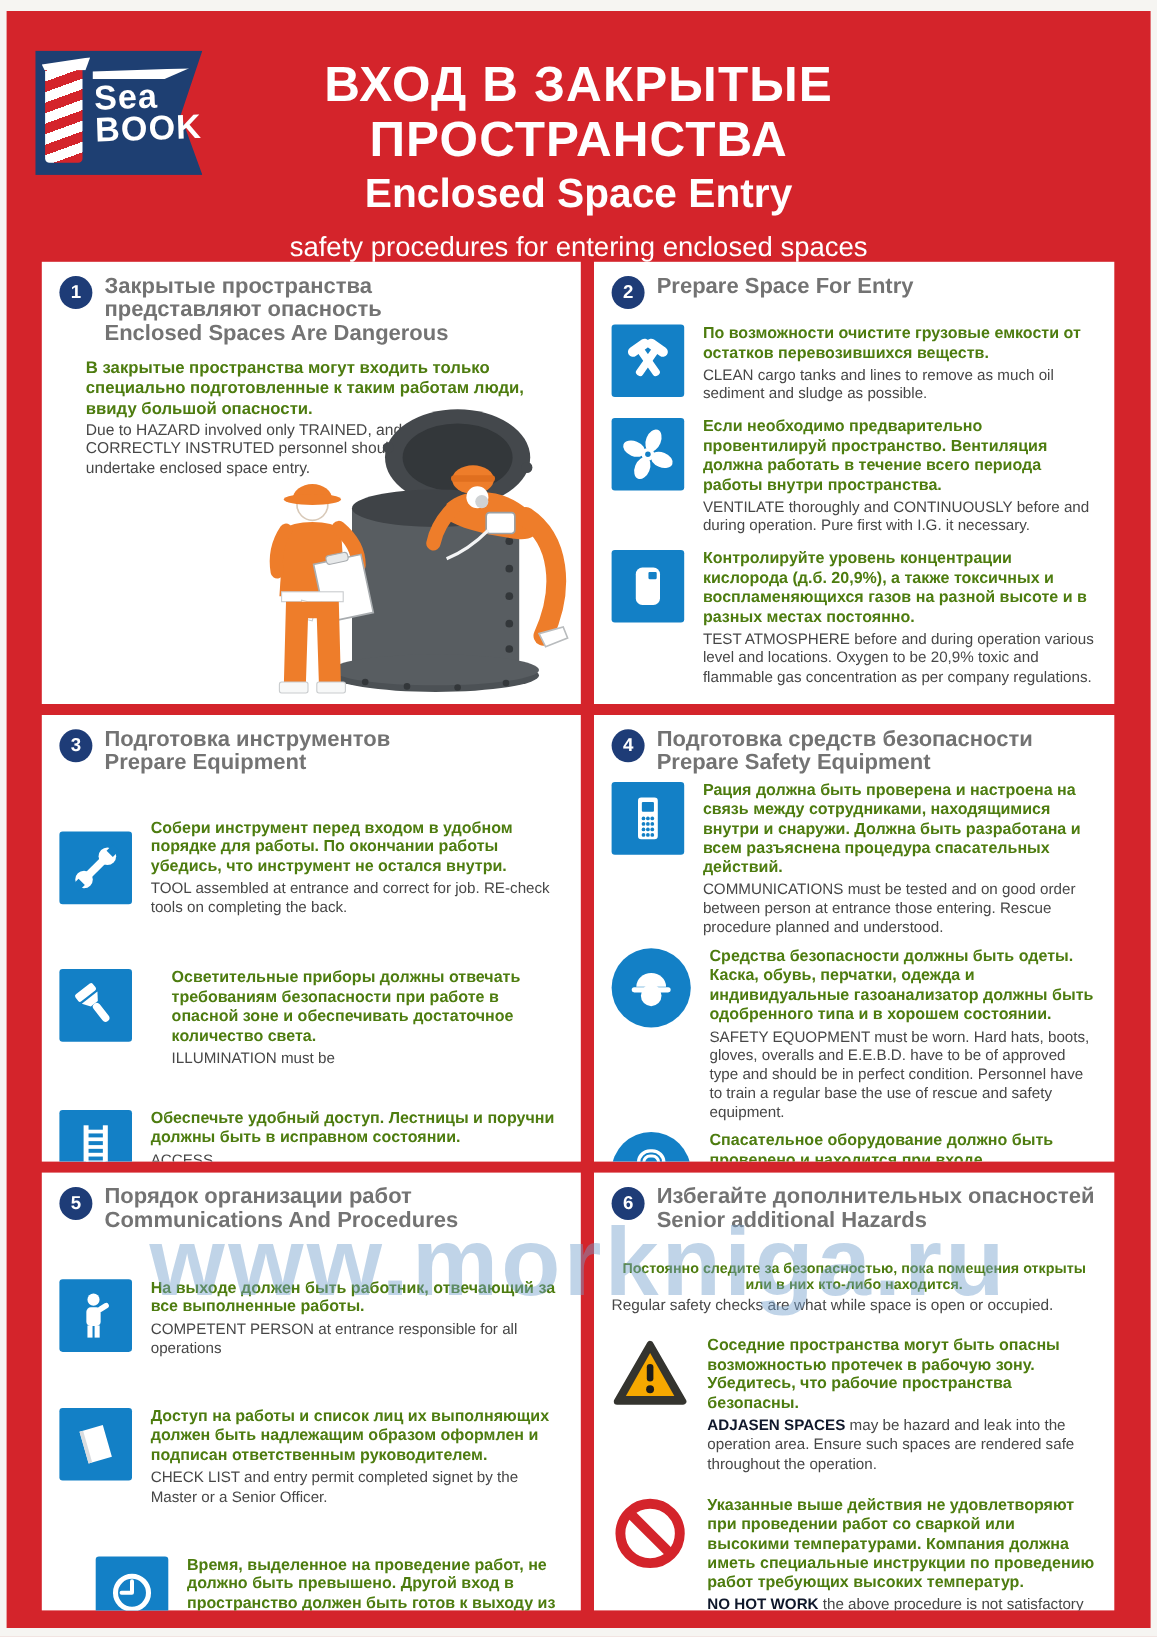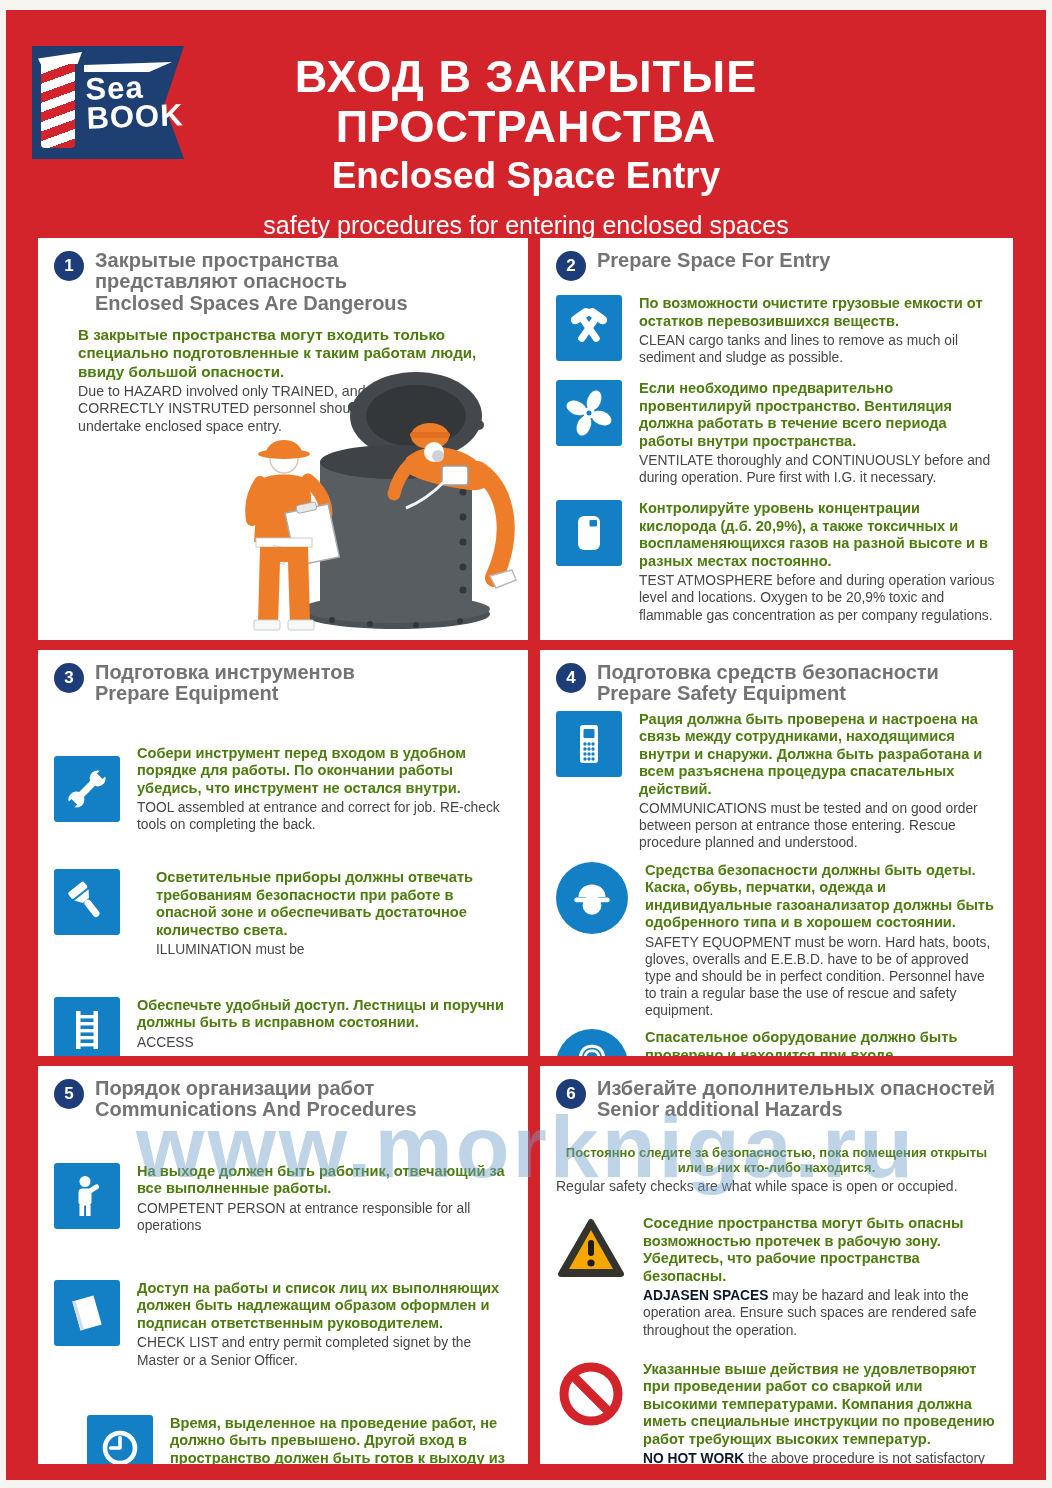--- a/index.html
+++ b/index.html
@@ -240,21 +240,21 @@
                 <rect x="20" y="42" width="8" height="8"></rect>
               </g>
             </svg>
           </div>
           <div>
             <p class="ru">Собери инструмент перед входом в удобном порядке для работы. По окончании работы убедись, что инструмент не остался внутри.</p>
             <p class="en">TOOL assembled at entrance and correct for job. RE-check tools on completing the back.</p>
           </div>
         </div>
 
-        <div class="item" style="margin-top:36px;gap:36px;">
+        <div class="item" style="margin-top:48px;gap:36px;">
           <div class="icon-box">
             <svg width="48" height="48" viewBox="0 0 48 48">
               <g transform="rotate(-38 24 24)" fill="#fff">
                 <rect x="14" y="5" width="20" height="8" rx="2"></rect>
                 <polygon points="15,15 33,15 28,22 20,22"></polygon>
                 <rect x="20.5" y="22" width="7" height="20" rx="3.5"></rect>
               </g>
             </svg>
           </div>
           <div>

